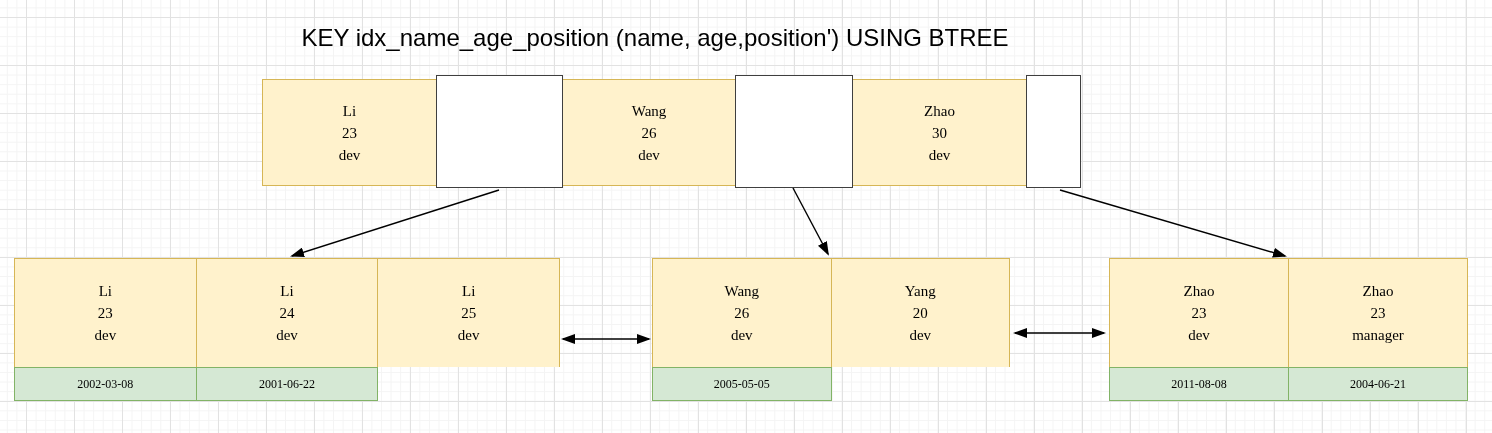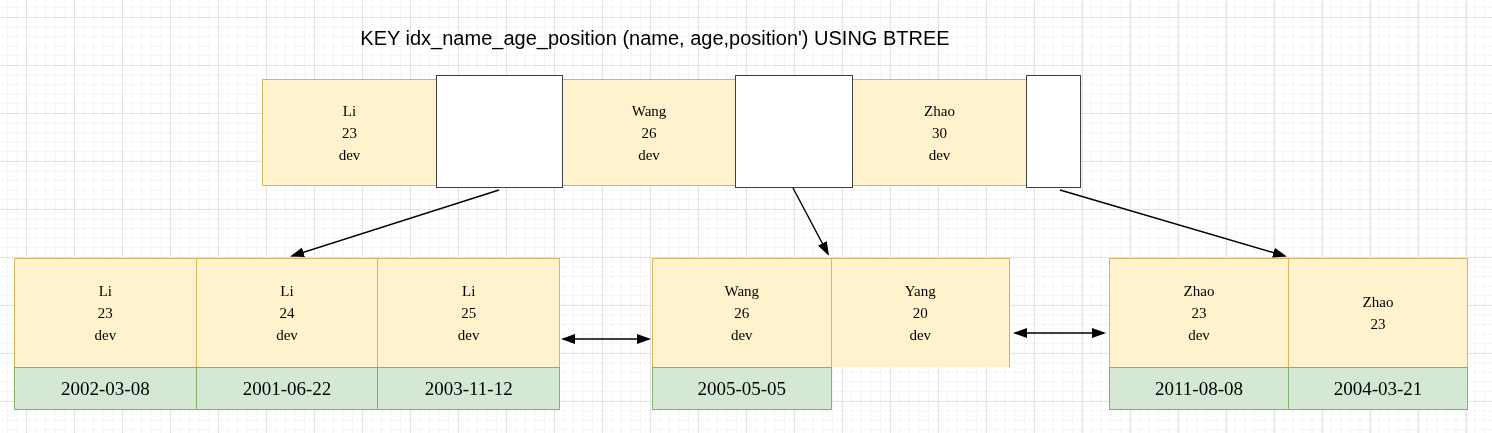--- a/index.html
+++ b/index.html
@@ -18,21 +18,21 @@
       #ffffff;
     background-size: 48px 48px, 48px 48px, 9.6px 9.6px, 9.6px 9.6px;
     background-position: 26px 17px;
   }
   .title {
     position: absolute;
     top: 27px;
     left: 655px;
     transform: translateX(-50%);
     white-space: nowrap;
-    font-size: 20px;
+    font-size: 24px;
     line-height: 22px;
   }
   .node { position: absolute; display: flex; align-items: stretch; font-family: Liberation Serif, serif; }
   .root { left: 262px; top: 79px; height: 107px; }
   .key-cell {
     box-sizing: border-box;
     background: var(--key-fill, #fff2cc);
     border: 1px solid var(--key-border, #d6b656);
     display: flex;
     flex-direction: column;
@@ -66,28 +66,28 @@
     border-bottom: none;
     display: flex;
     flex-direction: column;
     justify-content: center;
     text-align: center;
     font-size: 15px;
     line-height: 22px;
   }
   .entry-date {
     box-sizing: border-box;
-    height: 43px;
+    height: 34px;
     background: var(--date-fill, #d5e8d4);
     border: 1px solid var(--date-border, #82b366);
     display: flex;
     align-items: center;
     justify-content: center;
     text-align: center;
-    font-size: 19px;
+    font-size: 12px;
   }
   svg.arrows {
     position: absolute;
     left: 0; top: 0;
     z-index: 3;
     pointer-events: none;
   }
   svg.arrows line { stroke: var(--arrow, #000000); stroke-width: 1.4; }
 </style>
 </head>
@@ -134,21 +134,20 @@
           <div class="cell-line">dev</div>
         </div>
         <div class="entry-date">2001-06-22</div>
       </div>
       <div class="entry">
         <div class="entry-top">
           <div class="cell-line">Li</div>
           <div class="cell-line">25</div>
           <div class="cell-line">dev</div>
         </div>
-        <div class="entry-date">2003-11-12</div>
       </div>
     </div>
 
   <div class="node leaf leaf-1" id="leaf-1">
       <div class="entry">
         <div class="entry-top">
           <div class="cell-line">Wang</div>
           <div class="cell-line">26</div>
           <div class="cell-line">dev</div>
         </div>
@@ -169,22 +168,23 @@
           <div class="cell-line">Zhao</div>
           <div class="cell-line">23</div>
           <div class="cell-line">dev</div>
         </div>
         <div class="entry-date">2011-08-08</div>
       </div>
       <div class="entry">
         <div class="entry-top">
           <div class="cell-line">Zhao</div>
           <div class="cell-line">23</div>
-        </div>
-        <div class="entry-date">2004-03-21</div>
+          <div class="cell-line">manager</div>
+        </div>
+        <div class="entry-date">2004-06-21</div>
       </div>
     </div>
 
   <svg class="arrows" width="1492" height="433">
     <defs>
       <marker id="ah" markerUnits="userSpaceOnUse" markerWidth="14" markerHeight="10" refX="12" refY="5" orient="auto">
         <path d="M0,0 L14,5 L0,10 z" fill="#000"></path>
       </marker>
       <marker id="ah-rev" markerUnits="userSpaceOnUse" markerWidth="14" markerHeight="10" refX="12" refY="5" orient="auto-start-reverse">
         <path d="M0,0 L14,5 L0,10 z" fill="#000"></path>

